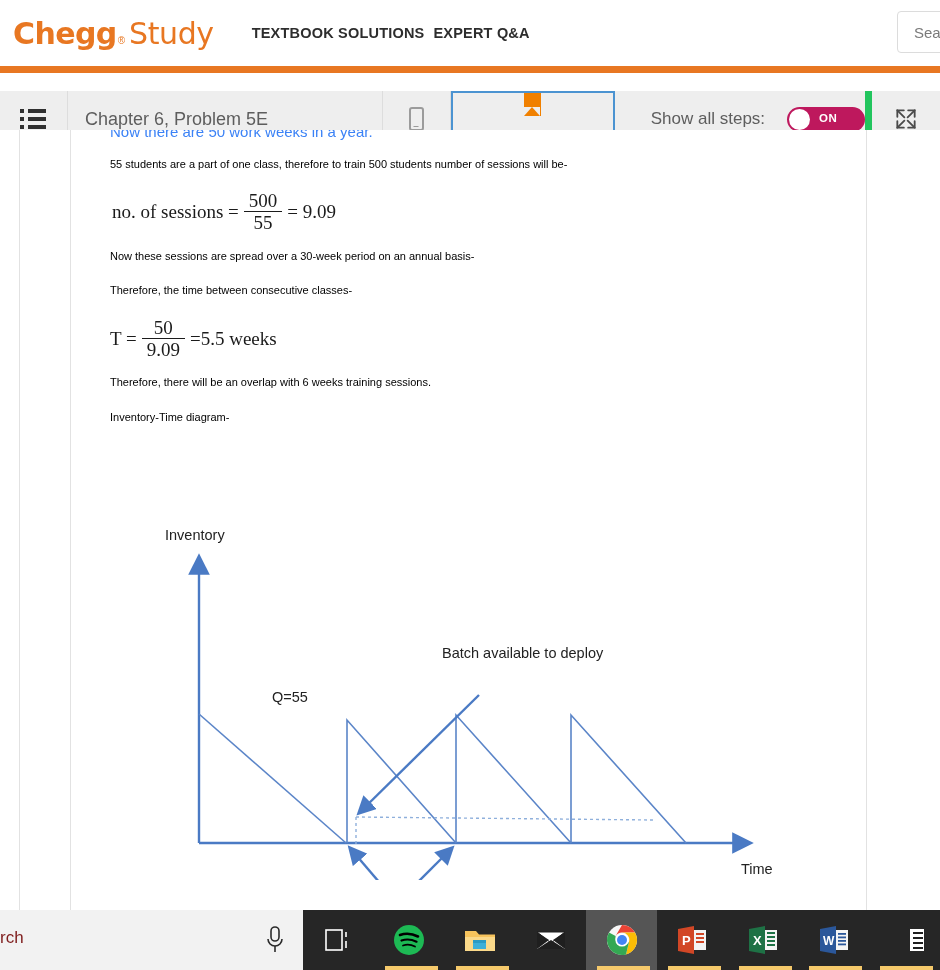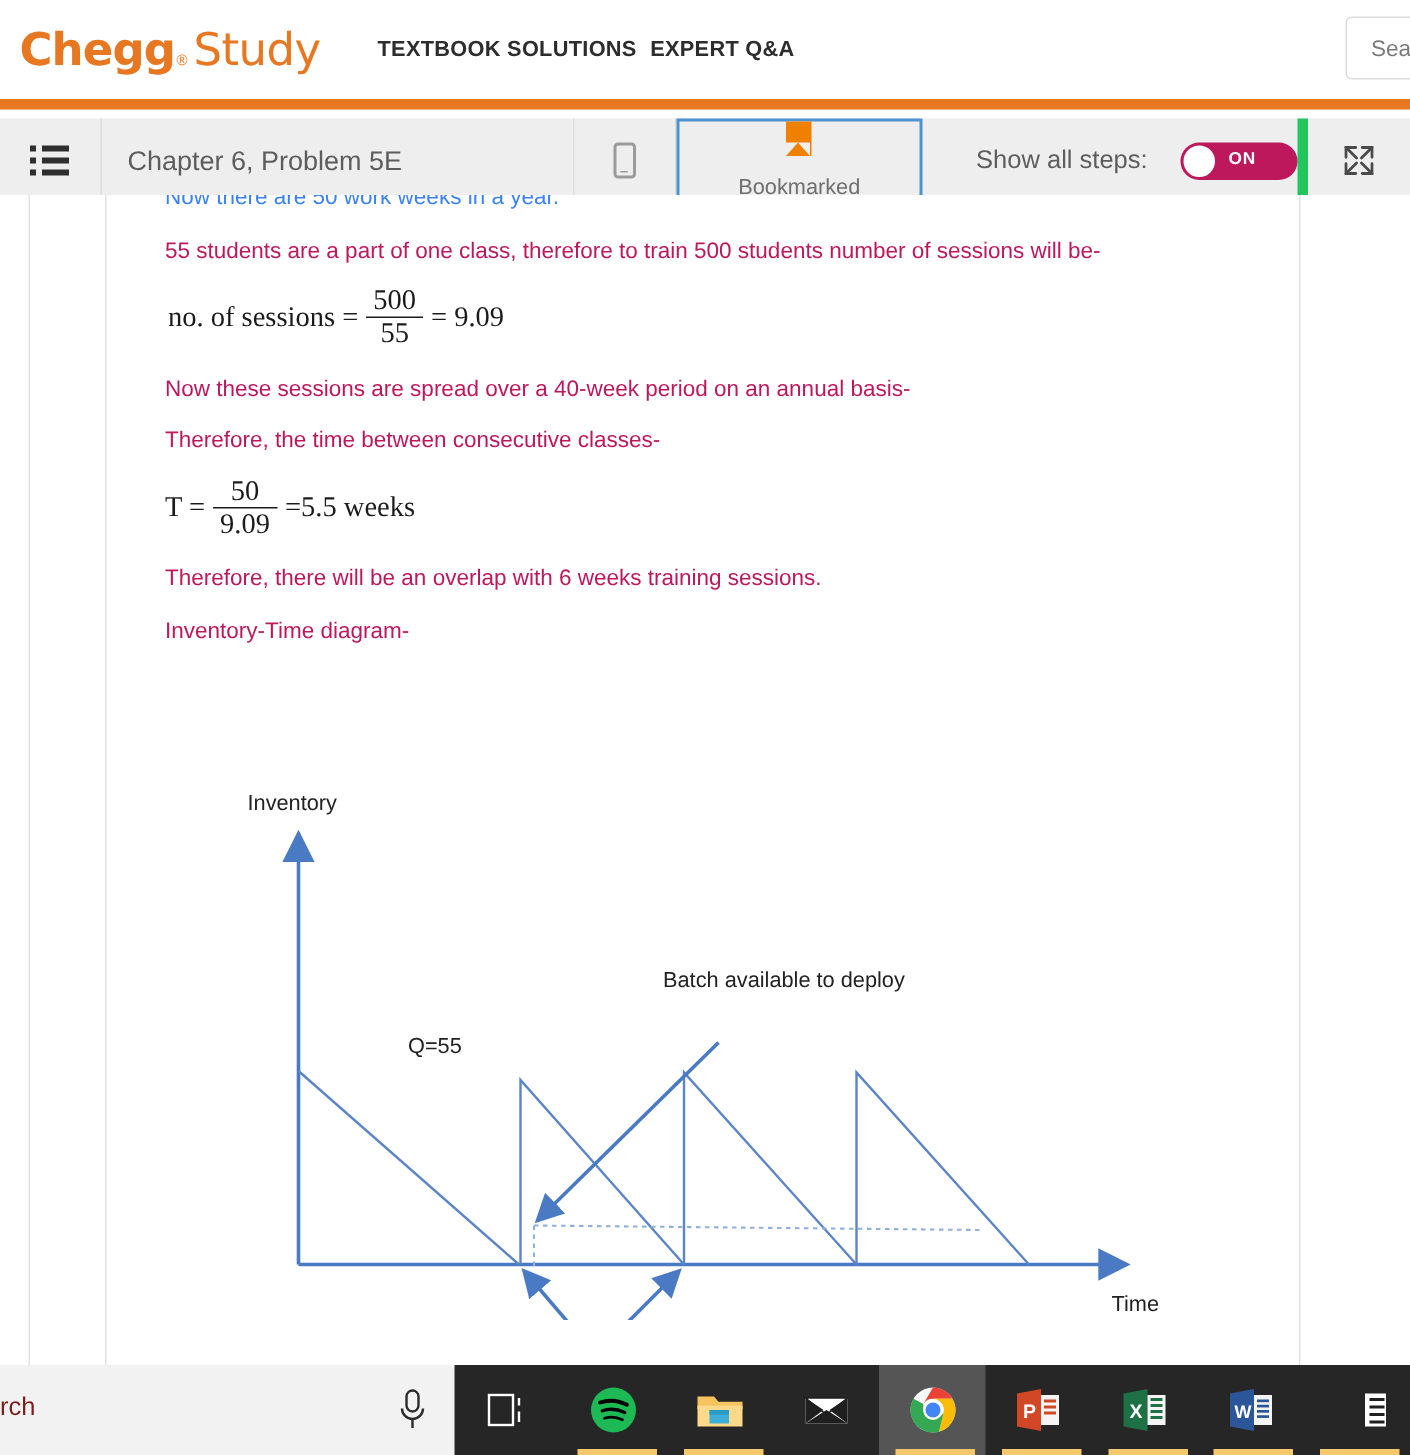--- a/index.html
+++ b/index.html
@@ -47,21 +47,21 @@
     font-family: "Liberation Sans", sans-serif;
     width: 100%;
   }
   .orange-rule {
     position: absolute; left: 0; top: 66px; width: 940px; height: 7px;
     background: #e87722;
   }
 
   
   .toolbar {
-    position: absolute; left: 0; top: 79px; width: 940px; height: 57px;
+    position: absolute; left: 0; top: 91px; width: 940px; height: 57px;
     background: #eeeeee;
     border-bottom: 1px solid #e0e0e0;
     display: flex; align-items: stretch;
   }
   .tb-cell { display: flex; align-items: center; justify-content: center; }
   .tb-menu {
     width: 71px; border-right: 1px solid #dddddd;
     cursor: pointer;
   }
   .icon-list { width: 26px; height: 20px; position: relative; }
@@ -143,21 +143,21 @@
   .gutter {
     position: absolute; left: 0; top: 0; width: 51px; height: 100%;
     border-right: 1px solid #e2e2e2;
   }
   .solution-body {
     position: absolute; left: 52px; top: 0; right: 0; bottom: 0;
     padding: 0 30px 0 38px;
     overflow: hidden;
   }
   .para {
-    font-size: 15px; color: #be185d; line-height: 1.45;
+    font-size: 11px; color: #000000; line-height: 1.45;
     font-family: "Liberation Sans", sans-serif;
   }
   .clipped-line {
     position: absolute; left: 38px; top: -9px;
     font-size: 15px; color: #3b82f6;
   }
   .p1 { position: absolute; left: 38px; top: 27px; }
   .p2 { position: absolute; left: 38px; top: 119px; }
   .p3 { position: absolute; left: 38px; top: 153px; }
   .p4 { position: absolute; left: 38px; top: 245px; }
@@ -286,21 +286,21 @@
       <div class="math m1">
         <span>no. of sessions =</span>
         <span class="frac">
           <span class="num">500</span>
           <span class="bar"></span>
           <span class="den">55</span>
         </span>
         <span>= 9.09</span>
       </div>
 
-      <div class="para p2">Now these sessions are spread over a 40-week period on an annual basis-</div>
+      <div class="para p2">Now these sessions are spread over a 30-week period on an annual basis-</div>
       <div class="para p3">Therefore, the time between consecutive classes-</div>
 
       <div class="math m2">
         <span>T =</span>
         <span class="frac">
           <span class="num">50</span>
           <span class="bar"></span>
           <span class="den">9.09</span>
         </span>
         <span>=5.5 weeks</span>

